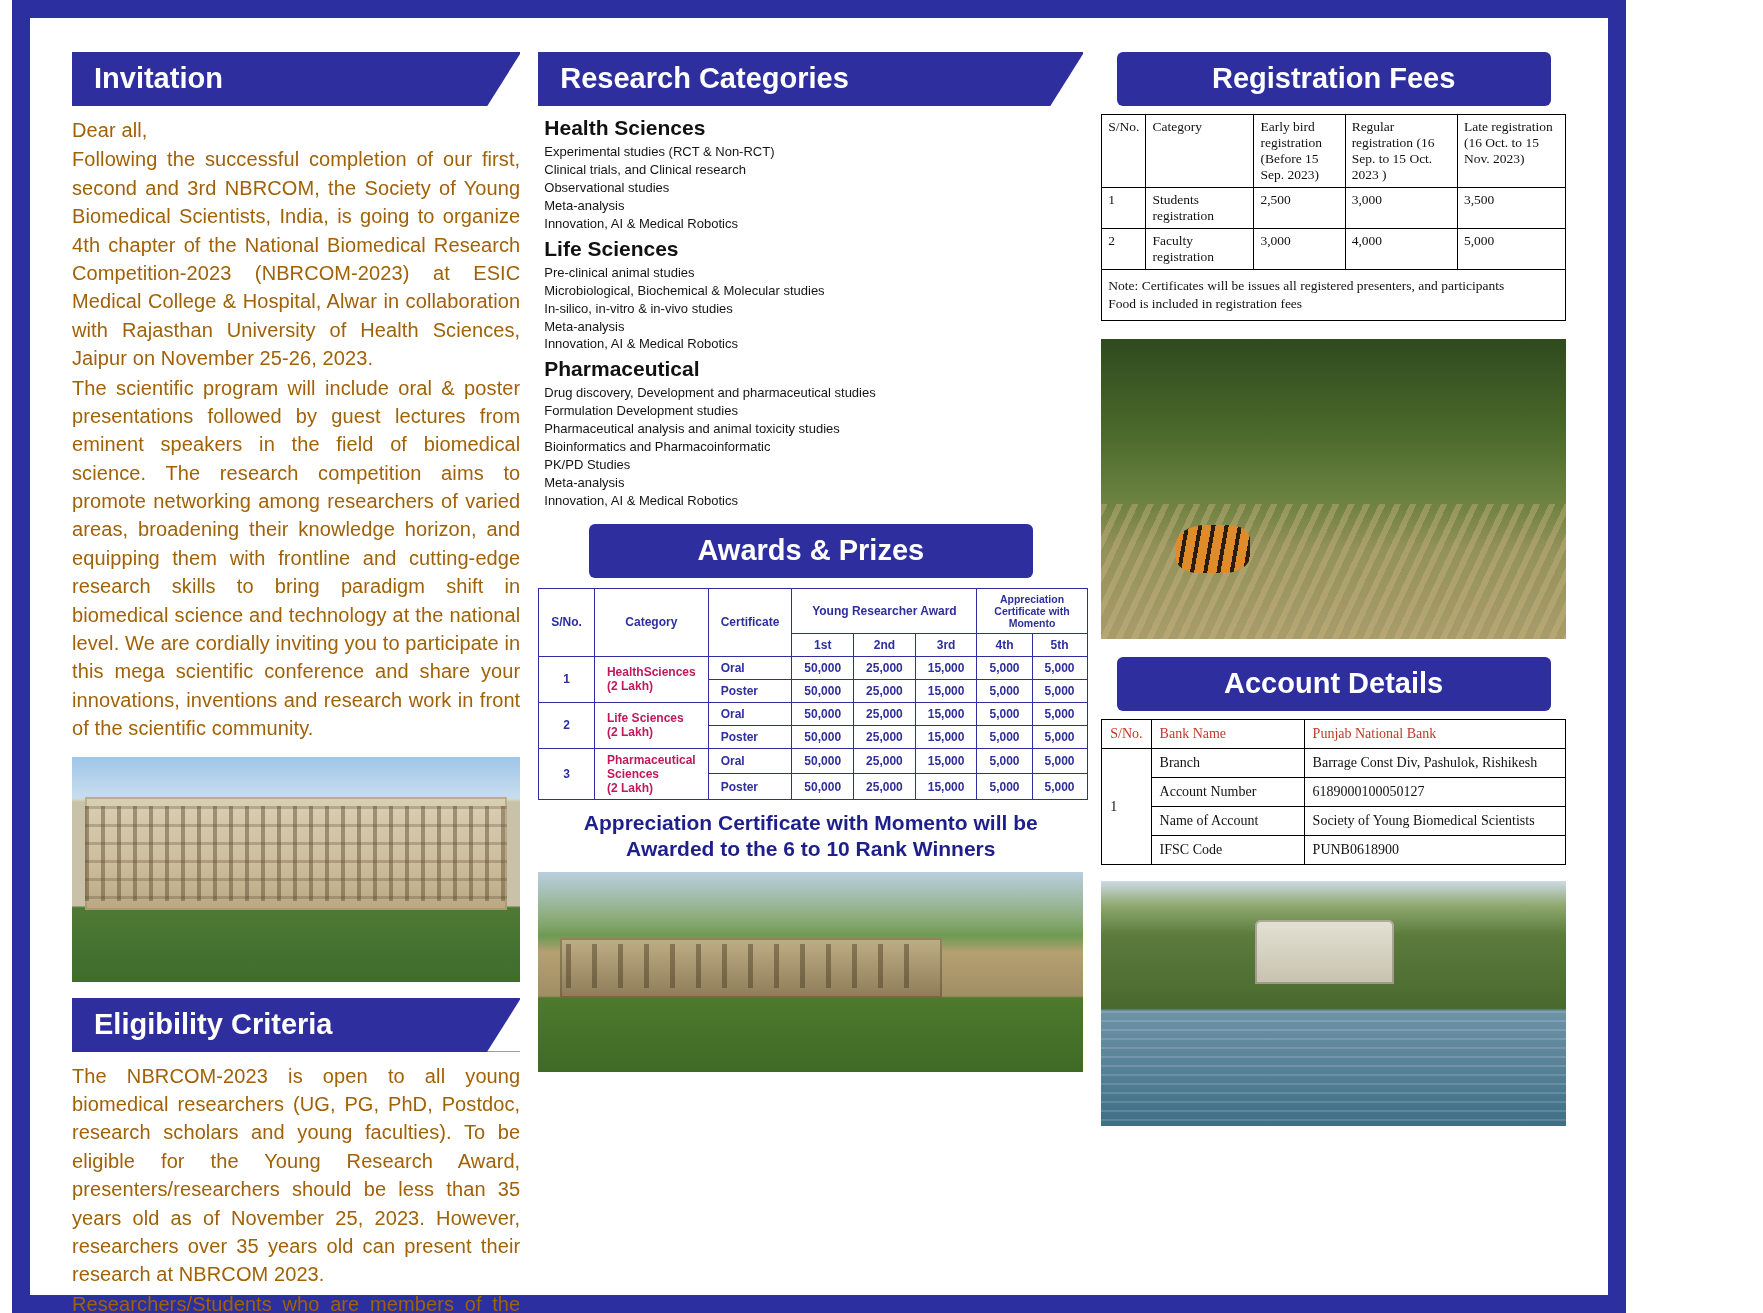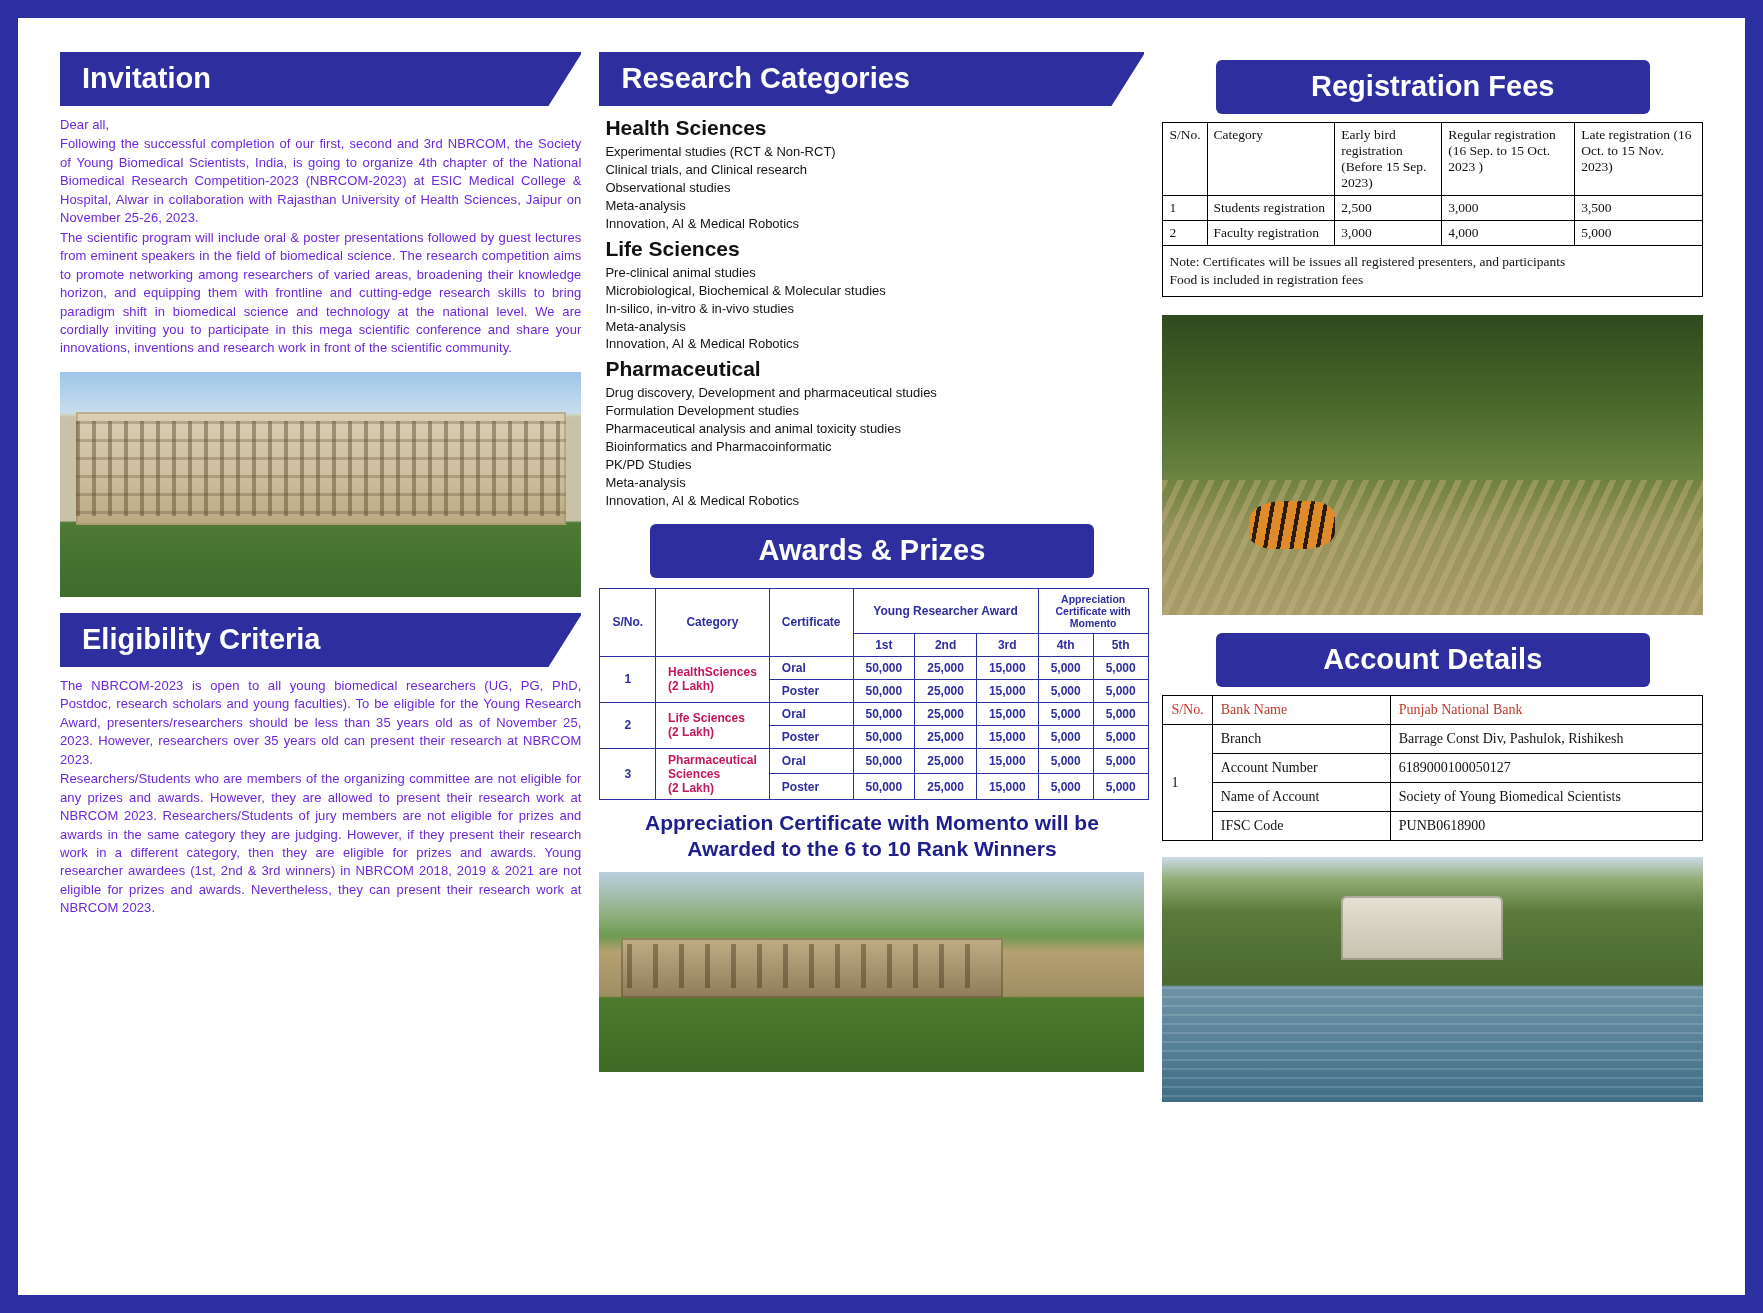--- a/index.html
+++ b/index.html
@@ -4,21 +4,21 @@
 <style>
   html, body { margin:0; padding:0; }
   body {
     width:1763px; height:1313px;
     background:#ffffff;
     font-family:"Liberation Sans", sans-serif;
     color:#111;
     overflow:hidden;
   }
   .page {
-    position:absolute; left:0; top:0; width:1763px; height:1313px;
+    position:absolute; left:12px; top:0; width:1614px; height:1313px;
     background:#ffffff;
     box-sizing:border-box;
     border:18px solid #2b2fa0;
   }
   .cols {
     position:absolute; left:42px; top:34px; right:42px; bottom:28px;
     display:flex; gap:18px;
   }
   .col { position:relative; }
   .col-left  { width:545px; }
@@ -45,24 +45,24 @@
     clip-path:polygon(100% 0, 100% 100%, 0 100%);
   }
   .ribbon.center {
     text-align:center; padding:12px 22px 13px 22px;
     border-radius:6px;
   }
   .ribbon.center::after { display:none; }
 
   
   .body-text {
-    font-size:13px;
+    font-size:20px;
     line-height:1.42;
     text-align:justify;
-    color:#6d28d9;
+    color:#a16207;
     letter-spacing:0.1px;
   }
   .body-text p { margin:0 0 1px 0; }
 
   .cat-group { margin-bottom:2px; }
   .cat-head {
     font-size:21px; font-weight:bold; color:#111; margin:4px 0 3px 0;
   }
   .cat-item {
     font-size:13px; line-height:1.38; color:#141414; margin:0;
@@ -165,21 +165,21 @@
   .aw-mode { font-weight:bold; color:#2e2e9e; text-align:left; padding-left:6px; }
   .aw-num { color:#2e2e9e; font-weight:bold; }
   .aw-sno { color:#2e2e9e; font-weight:bold; }
   .appreciation {
     text-align:center; color:#1f1f8c; font-weight:bold; font-size:21px;
     line-height:1.25; margin:10px 4px 0 4px;
   }
   .awards-box { margin-top:14px; }
   .awards-ribbon-wrap { display:flex; justify-content:center; }
   .awards-ribbon { width:400px; }
-  .reg-ribbon { width:390px; margin:8px auto; }
+  .reg-ribbon { width:390px; margin:0 auto; }
   .acct-ribbon { width:390px; margin:0 auto; }
   .mid-inner { padding:0 6px; }
 </style>
 </head>
 <body>
 
 <div class="page">
   <div class="cols">
 
     <div class="col col-left">

